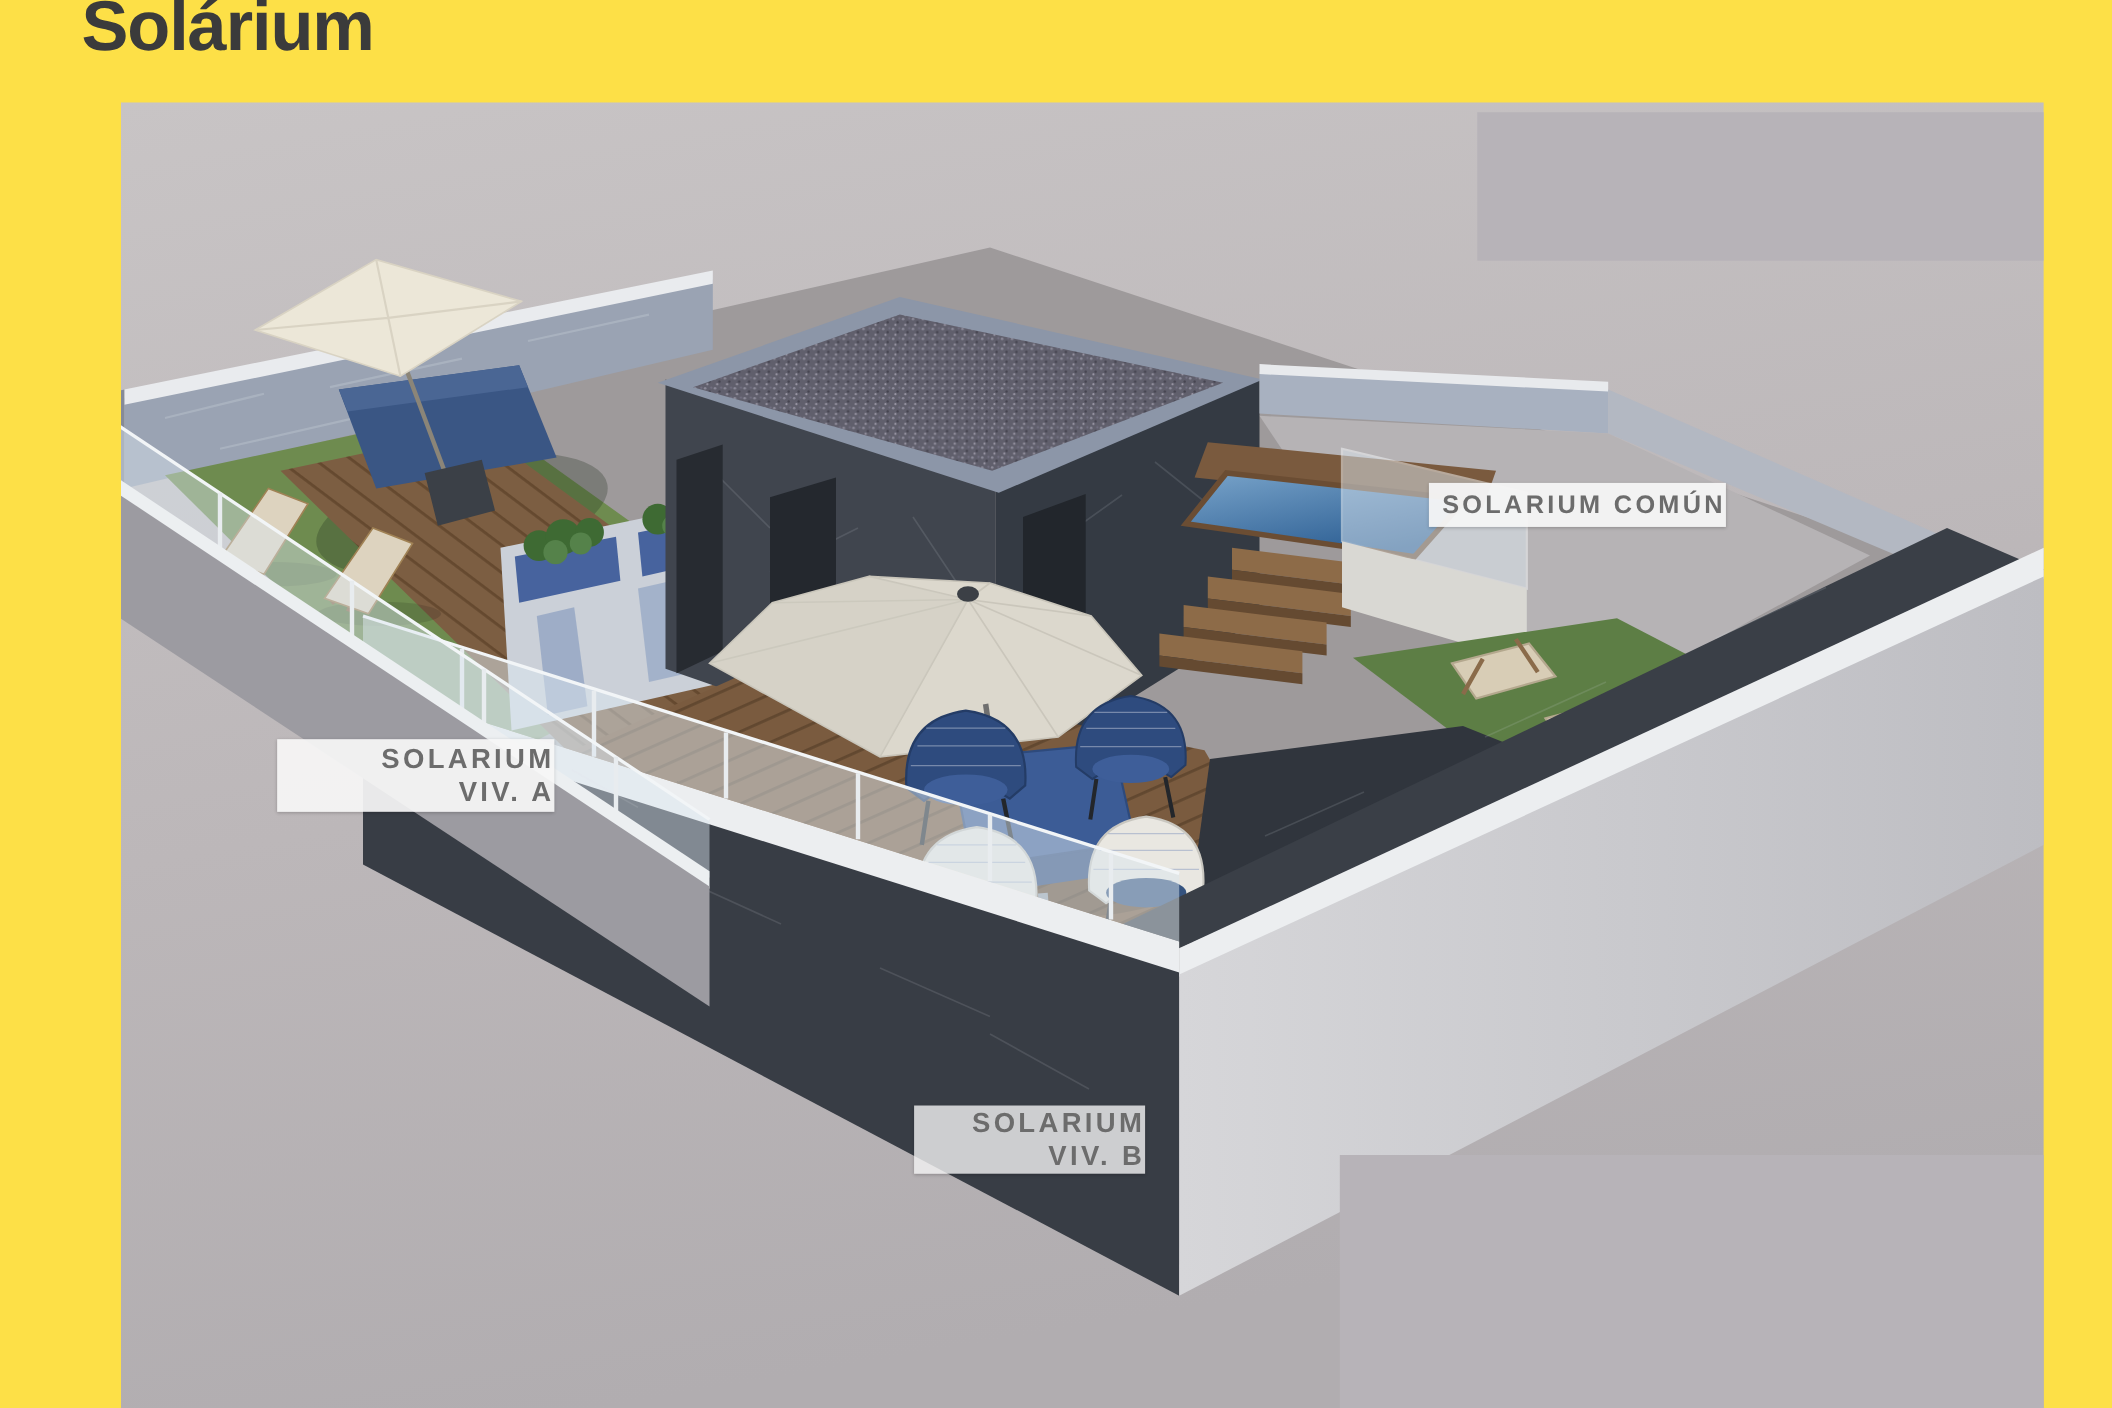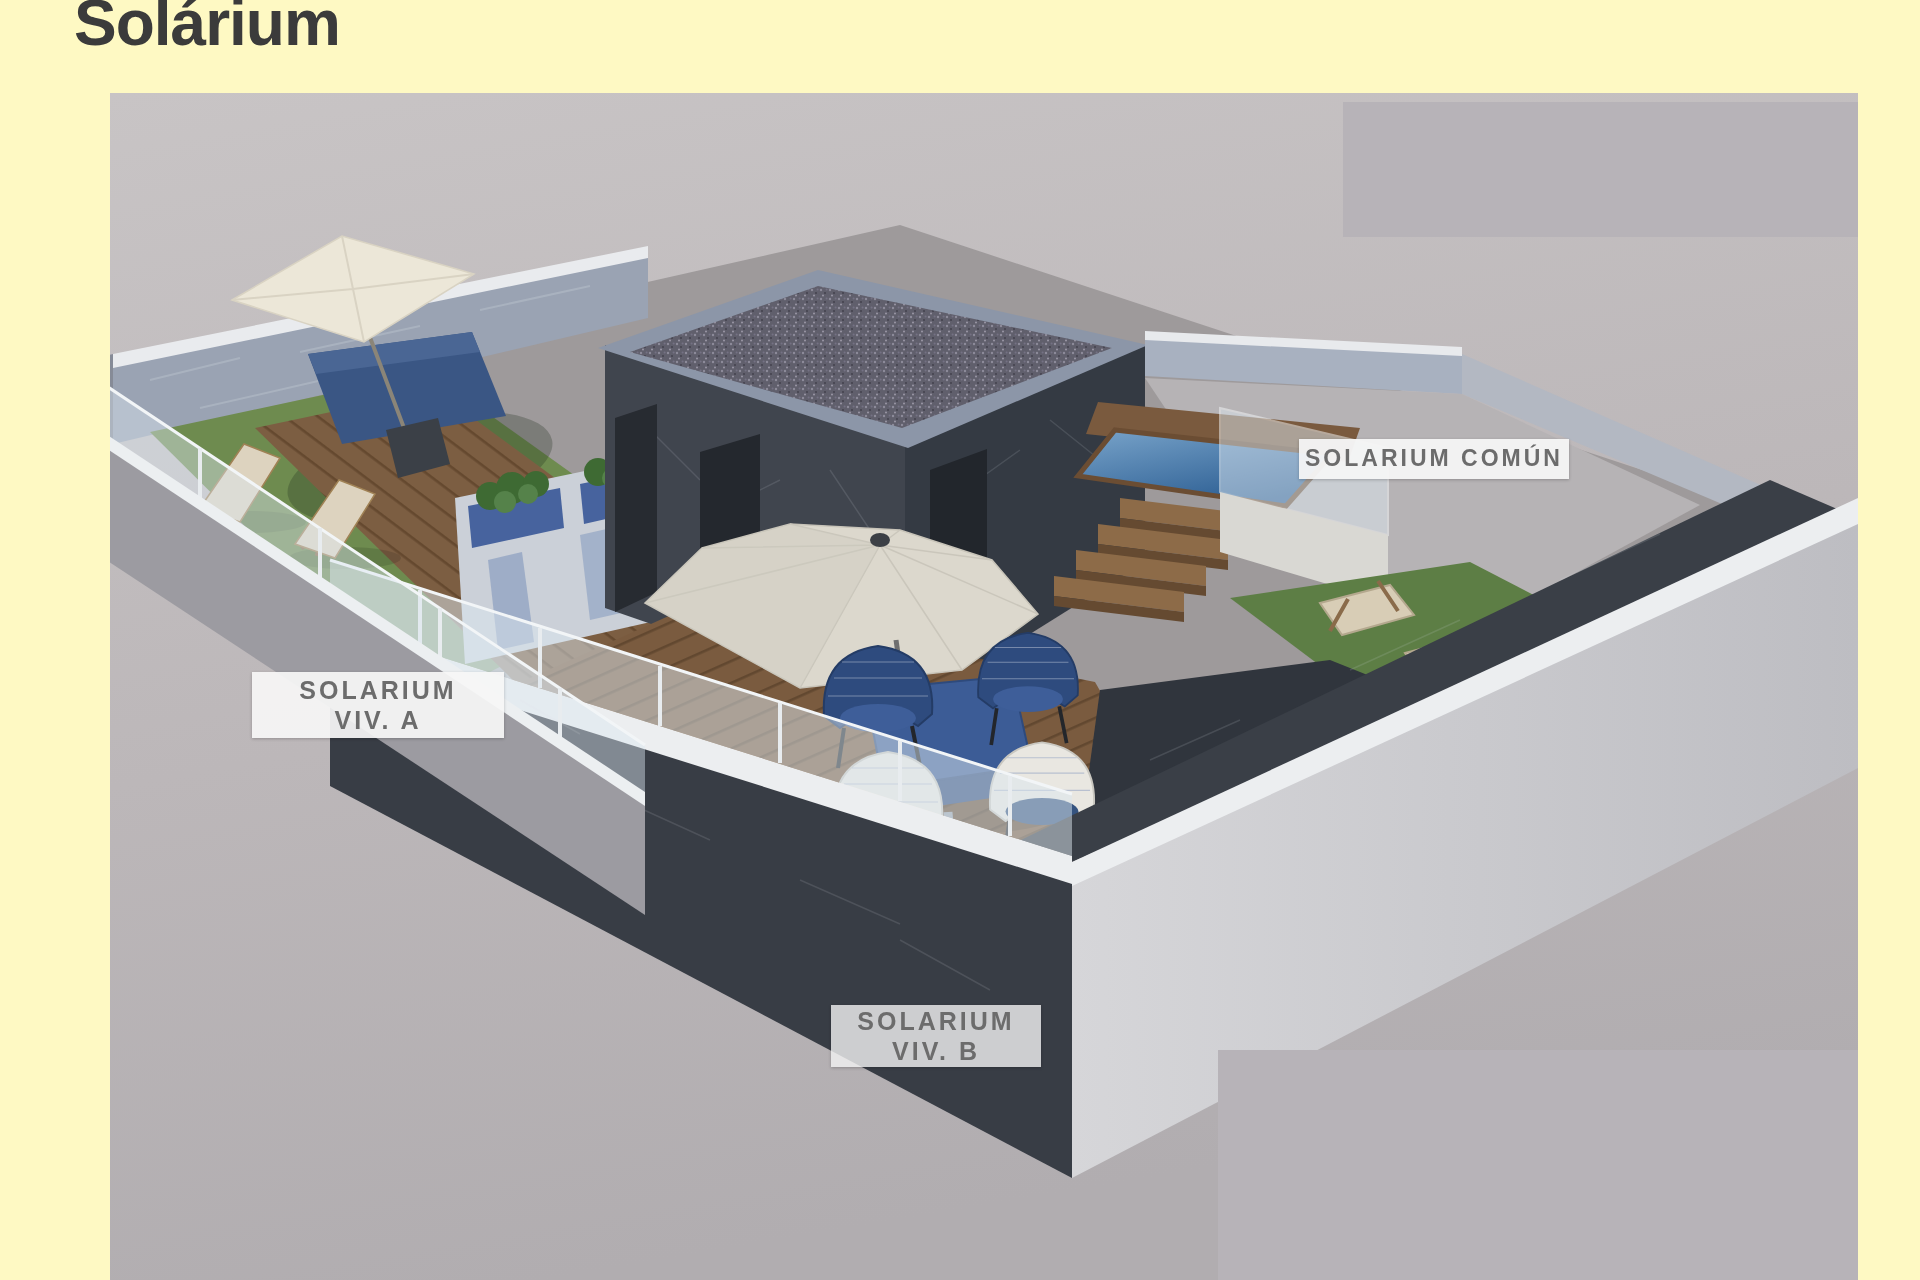--- a/index.html
+++ b/index.html
@@ -1,29 +1,29 @@
 <!DOCTYPE html>
 <html><head>
 <meta charset="utf-8">
 <style>
   html,body{margin:0;padding:0;background:#ffffff;}
   #page{
     position:relative;width:1920px;height:1280px;overflow:hidden;
-    background:#fef9c3;font-family:"Liberation Sans",sans-serif;
+    background:#fde047;font-family:"Liberation Sans",sans-serif;
   }
   #page-title{
     position:absolute;left:74px;top:-10px;margin:0;
     font-size:64px;font-weight:800;letter-spacing:-1px;
     color:#3b3b3b;line-height:1.05;
   }
   #render{position:absolute;left:110px;top:93px;width:1748px;height:1187px;}
   #scene{position:absolute;left:0;top:0;}
   .zone-label{
     position:absolute;display:flex;flex-direction:column;justify-content:center;
-    text-align:center;color:#6c6c6c;font-weight:700;
+    text-align:right;color:#6c6c6c;font-weight:700;
     background:rgba(246,246,246,0.93);box-shadow:0 1px 3px rgba(0,0,0,.22);
     letter-spacing:3px;line-height:1.2;
   }
   .zone-label span{display:block;}
   #label-comun{left:1189px;top:346px;width:270px;height:40px;font-size:23px;}
   #label-viv-a{left:142px;top:579px;width:252px;height:66px;font-size:25px;}
   #label-viv-b{left:721px;top:912px;width:210px;height:62px;font-size:25px;
     background:rgba(242,242,242,0.80);}
 </style>
 </head>

